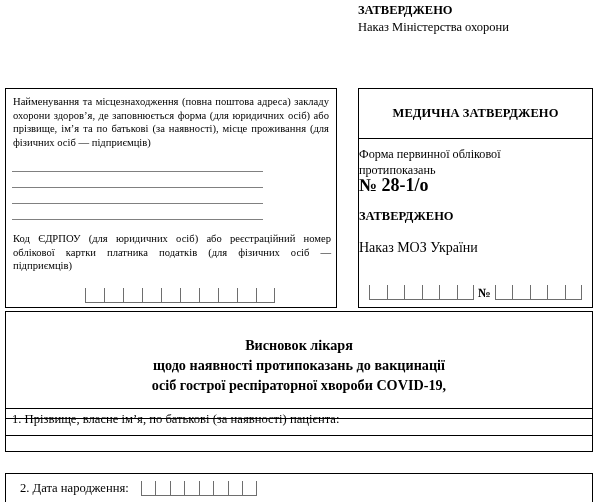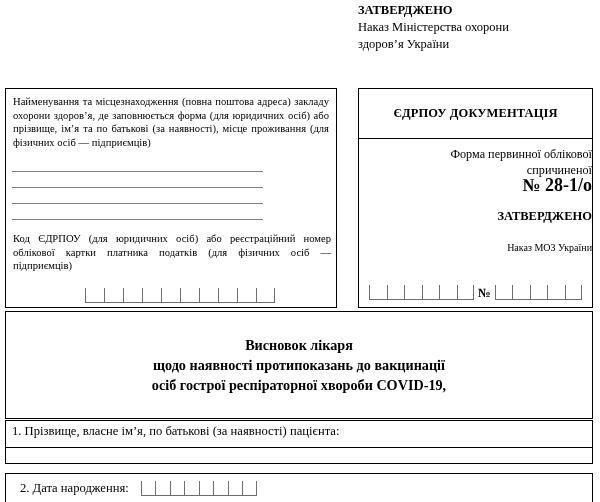--- a/index.html
+++ b/index.html
@@ -65,35 +65,35 @@
     align-items: center;
     justify-content: center;
   }
   .cell-right-top span {
     font-size: 12.5px;
     font-weight: bold;
     letter-spacing: .1px;
   }
   .cell-right-body {
     padding-top: 8px;
-    text-align: right;
+    text-align: left;
     font-size: 12.2px;
     line-height: 15.5px;
   }
   .cell-right-body .form-no {
     font-weight: bold;
     font-size: 18px;
   }
   .cell-right-body .approved {
     font-weight: bold;
     font-size: 12.5px;
     margin-top: 15px;
   }
   .cell-right-body .order {
-    font-size: 10px;
+    font-size: 14px;
     margin-top: 16px;
   }
 
   .legal-text {
     font-size: 10.6px;
     line-height: 13.6px;
     text-align: justify;
     text-justify: inter-word;
   }
 
@@ -172,21 +172,21 @@
     font-size: 14.2px;
     font-weight: bold;
     line-height: 20px;
     text-align: center;
   }
 
   
   #field-1 {
     position: absolute;
     left: 5px;
-    top: 420px;
+    top: 408px;
     width: 588px;
     height: 44px;
     box-sizing: border-box;
     border: 1px solid #000;
   }
   #field-1 .f-label {
     font-size: 12.6px;
     padding: 3px 0 0 6px;
   }
   #field-1 .f-inner-rule {
@@ -215,21 +215,20 @@
     margin-right: 12px;
   }
   #field-2 .bx { width: 14.5px; height: 15px; }
 </style>
 </head>
 <body>
 
 <div id="approval-header">
   <div class="ln-bold">ЗАТВЕРДЖЕНО</div>
   <div>Наказ Міністерства охорони</div>
-  <div>здоров’я України</div>
 </div>
 
 <div id="id-table">
 
   <div class="cell-left">
     <div class="legal-text">Найменування та місцезнаходження (повна поштова адреса) закладу охорони здоров’я, де заповнюється форма (для юридичних осіб) або прізвище, ім’я та по батькові (за наявності), місце проживання (для фізичних осіб — підприємців)</div>
 
     <div class="rule-lines">
       <div class="rule-line"></div>
       <div class="rule-line"></div>
@@ -249,25 +248,25 @@
         <div class="bx"></div>
         <div class="bx"></div>
         <div class="bx"></div>
         <div class="bx"></div>
       </div>
     </div>
   </div>
 
   <div class="cell-right">
     <div class="cell-right-top">
-      <span>ЄДРПОУ ДОКУМЕНТАЦІЯ</span>
+      <span>МЕДИЧНА ЗАТВЕРДЖЕНО</span>
     </div>
     <div class="cell-right-body">
       <div>Форма первинної облікової</div>
-      <div>спричиненої</div>
+      <div>протипоказань</div>
       <div class="form-no">№ 28-1/о</div>
       <div class="approved">ЗАТВЕРДЖЕНО</div>
       <div class="order">Наказ МОЗ України</div>
     </div>
     <div id="doc-number-row">
       <div class="boxgrid">
         <div class="bx"></div>
         <div class="bx"></div>
         <div class="bx"></div>
         <div class="bx"></div>

